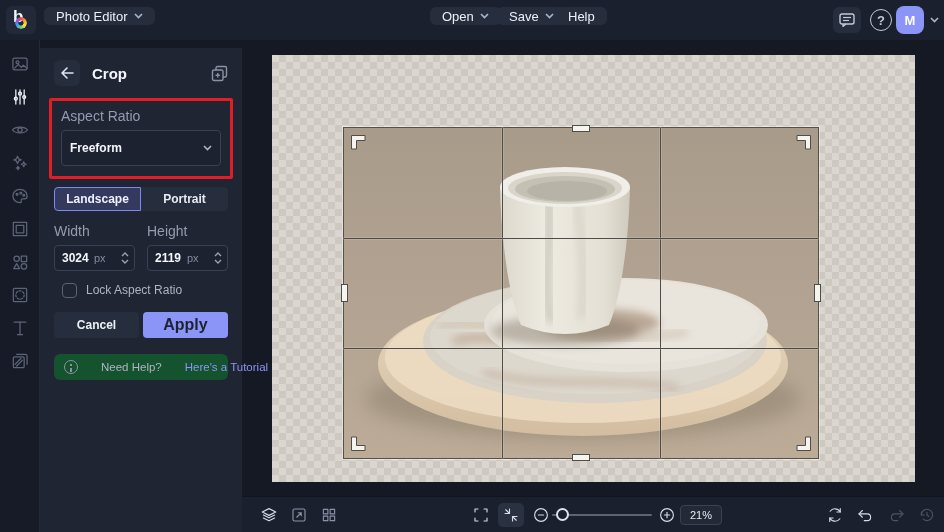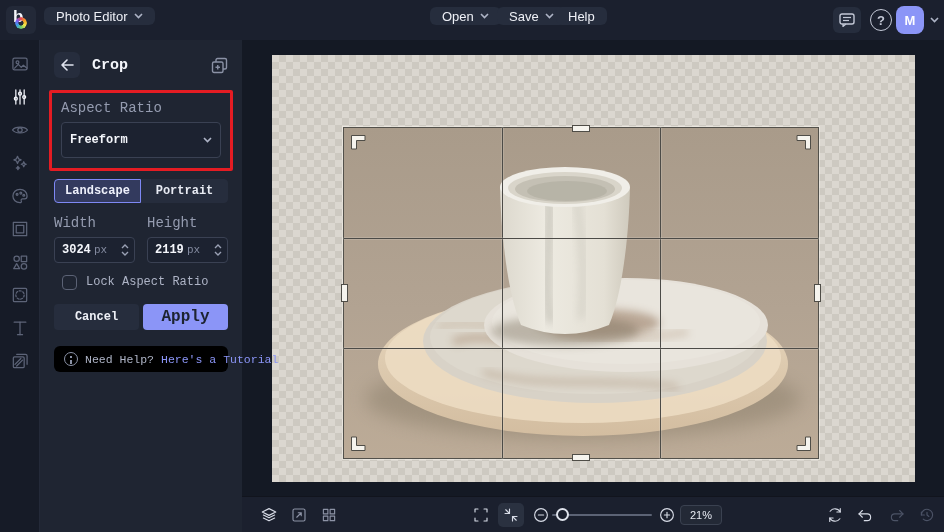--- a/index.html
+++ b/index.html
@@ -37,21 +37,21 @@
   #rail { position:absolute; left:0; top:40px; width:40px; bottom:0; background:#161b27;
     border-right:1px solid #232938; display:flex; flex-direction:column; align-items:center;
     padding-top:13px; gap:11px; z-index:20; }
   .rail-btn { width:24px; height:22px; display:flex; align-items:center; justify-content:center;
     background:none; border:none; cursor:pointer; }
   .rail-btn svg { width:20px; height:20px; stroke:#5d6478; fill:none; stroke-width:1.5;
     stroke-linecap:round; stroke-linejoin:round; }
   .rail-btn.active svg { stroke:#f2f4fa; }
 
   
-  #panel { position:absolute; left:40px; top:40px; width:202px; bottom:0; background:#1f2532; z-index:20;font-family:Liberation Mono, monospace; }
+  #panel { position:absolute; left:40px; top:48px; width:202px; bottom:0; background:#1f2532; z-index:20; }
   .panel-head { display:flex; align-items:center; padding:12px 14px 10px 14px; }
   .back-btn { width:26px; height:26px; border-radius:6px; background:#262d3d; border:none; color:#dfe3ee;
     font-size:14px; cursor:pointer; display:flex; align-items:center; justify-content:center; }
   .panel-title { font-size:15px; font-weight:bold; margin-left:12px; color:#f4f6fb; }
   .pages-btn { margin-left:auto; background:none; border:none; cursor:pointer; display:flex; }
   .pages-btn svg { width:17px; height:17px; stroke:#8b92a6; fill:none; stroke-width:1.4; }
 
   .panel-body { padding:0 14px; }
   .highlight-box { border:3px solid #e41c23; border-radius:2px; padding:7px 9px 10px 9px; margin:2px -5px 8px -5px; }
   .field-label { font-size:14px; color:#959cb0; margin-bottom:6px; }
@@ -82,22 +82,22 @@
   .check-row { display:flex; align-items:flex-start; gap:9px; margin:2px 0 14px 8px; cursor:pointer; }
   .checkbox { width:15px; height:15px; border:1.5px solid #5b6275; border-radius:4px; background:transparent; }
   .check-label { font-size:12px; color:#aeb4c6; }
 
   .action-row { display:flex; gap:4px; }
   .btn-cancel { flex:1; height:26px; border-radius:4px; background:#262d3d; border:none; color:#eef0f6;
     font-size:12px; font-weight:bold; font-family:inherit; cursor:pointer; }
   .btn-apply { flex:1; height:26px; border-radius:4px; background:#8b95f7; border:none; color:#1d2330;
     font-size:16px; font-weight:bold; font-family:inherit; cursor:pointer; }
 
-  .help-box { margin:16px 14px 0 14px; background:#000000; border-radius:6px; height:26px; display:flex;
-    align-items:center; gap:7px; padding:0 10px; }
+  .help-box { margin:16px 14px 0 14px; background:#14532d; border-radius:6px; height:26px; display:flex;
+    align-items:center; gap:23px; padding:0 10px; }
   .info-icon { width:14px; height:14px; border-radius:50%; border:1.3px solid #8b92a6; position:relative; flex:none; }
   .info-icon::before { content:""; position:absolute; left:5px; top:3px; width:1.5px; height:2px; background:#8b92a6; }
   .info-icon::after  { content:""; position:absolute; left:5px; top:6.5px; width:1.5px; height:4px; background:#8b92a6; }
   .help-text { font-size:11.5px; color:#aeb4c6; white-space:nowrap; }
   .help-link { font-size:11.5px; color:#8b95f7; cursor:pointer; white-space:nowrap; }
 
   
   #workspace { position:absolute; left:242px; top:40px; right:0; bottom:36px; background:#141924; z-index:1; }
   #board { position:absolute; left:30px; top:15px; width:643px; height:427px;
     background:#dbd7d0;

